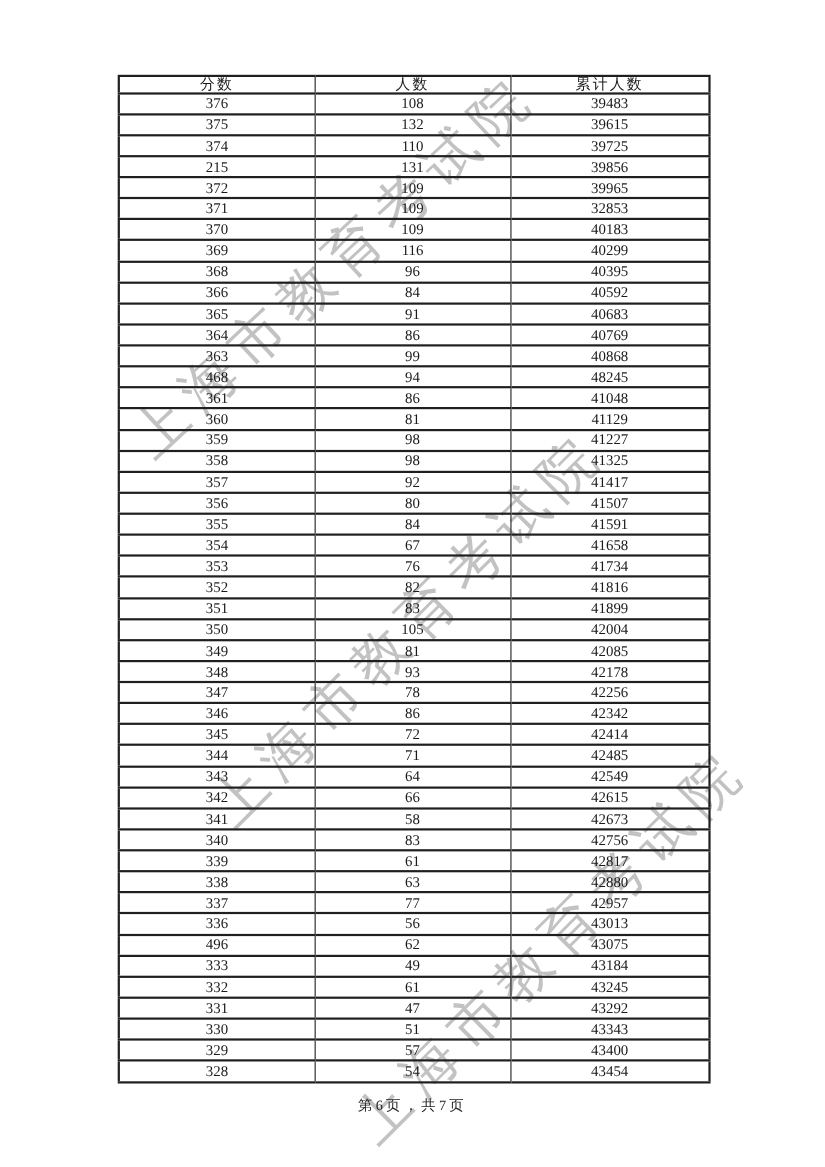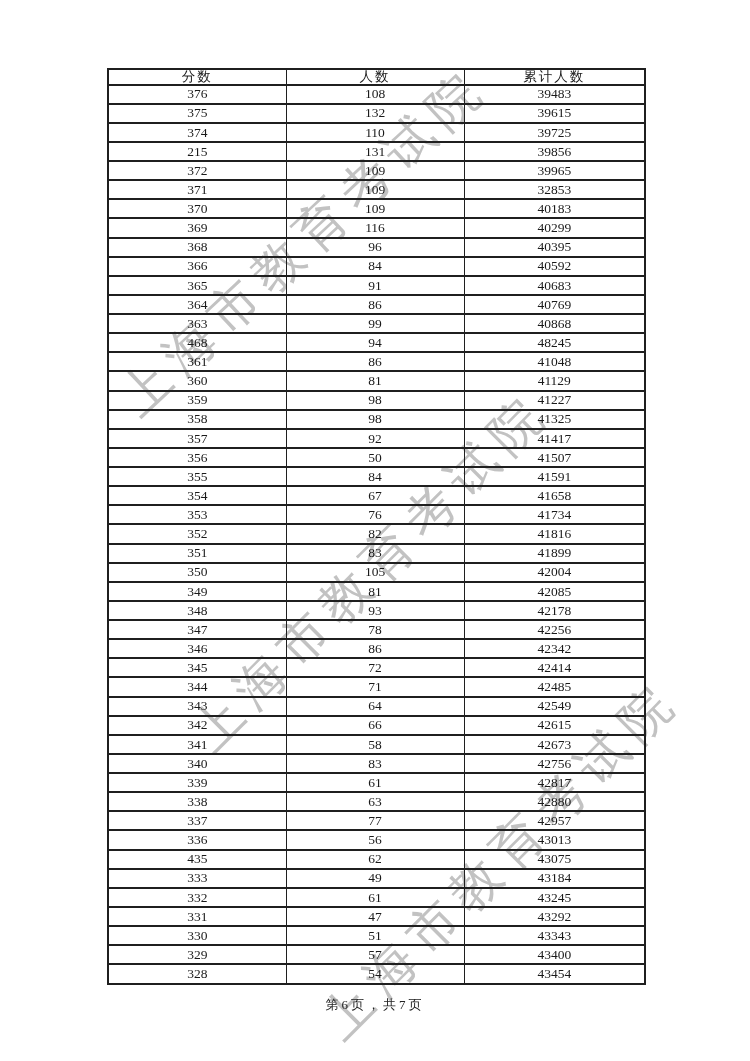--- a/index.html
+++ b/index.html
@@ -200,21 +200,21 @@
           <td>98</td>
           <td>41325</td>
         </tr>
         <tr>
           <td>357</td>
           <td>92</td>
           <td>41417</td>
         </tr>
         <tr>
           <td>356</td>
-          <td>50</td>
+          <td>80</td>
           <td>41507</td>
         </tr>
         <tr>
           <td>355</td>
           <td>84</td>
           <td>41591</td>
         </tr>
         <tr>
           <td>354</td>
           <td>67</td>
@@ -304,21 +304,21 @@
           <td>337</td>
           <td>77</td>
           <td>42957</td>
         </tr>
         <tr>
           <td>336</td>
           <td>56</td>
           <td>43013</td>
         </tr>
         <tr>
-          <td>435</td>
+          <td>496</td>
           <td>62</td>
           <td>43075</td>
         </tr>
         <tr>
           <td>333</td>
           <td>49</td>
           <td>43184</td>
         </tr>
         <tr>
           <td>332</td>

